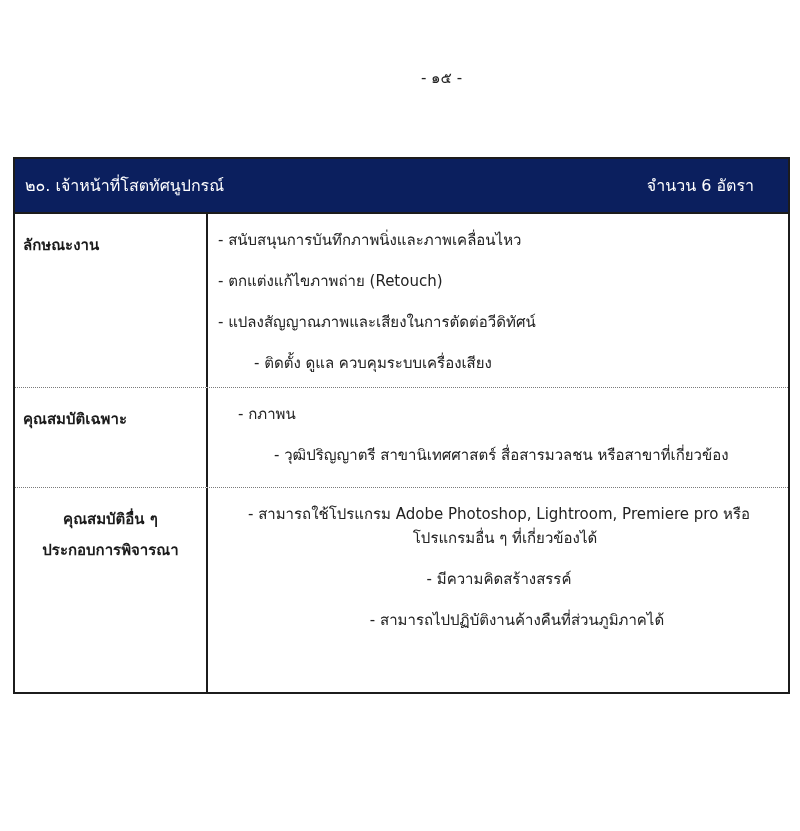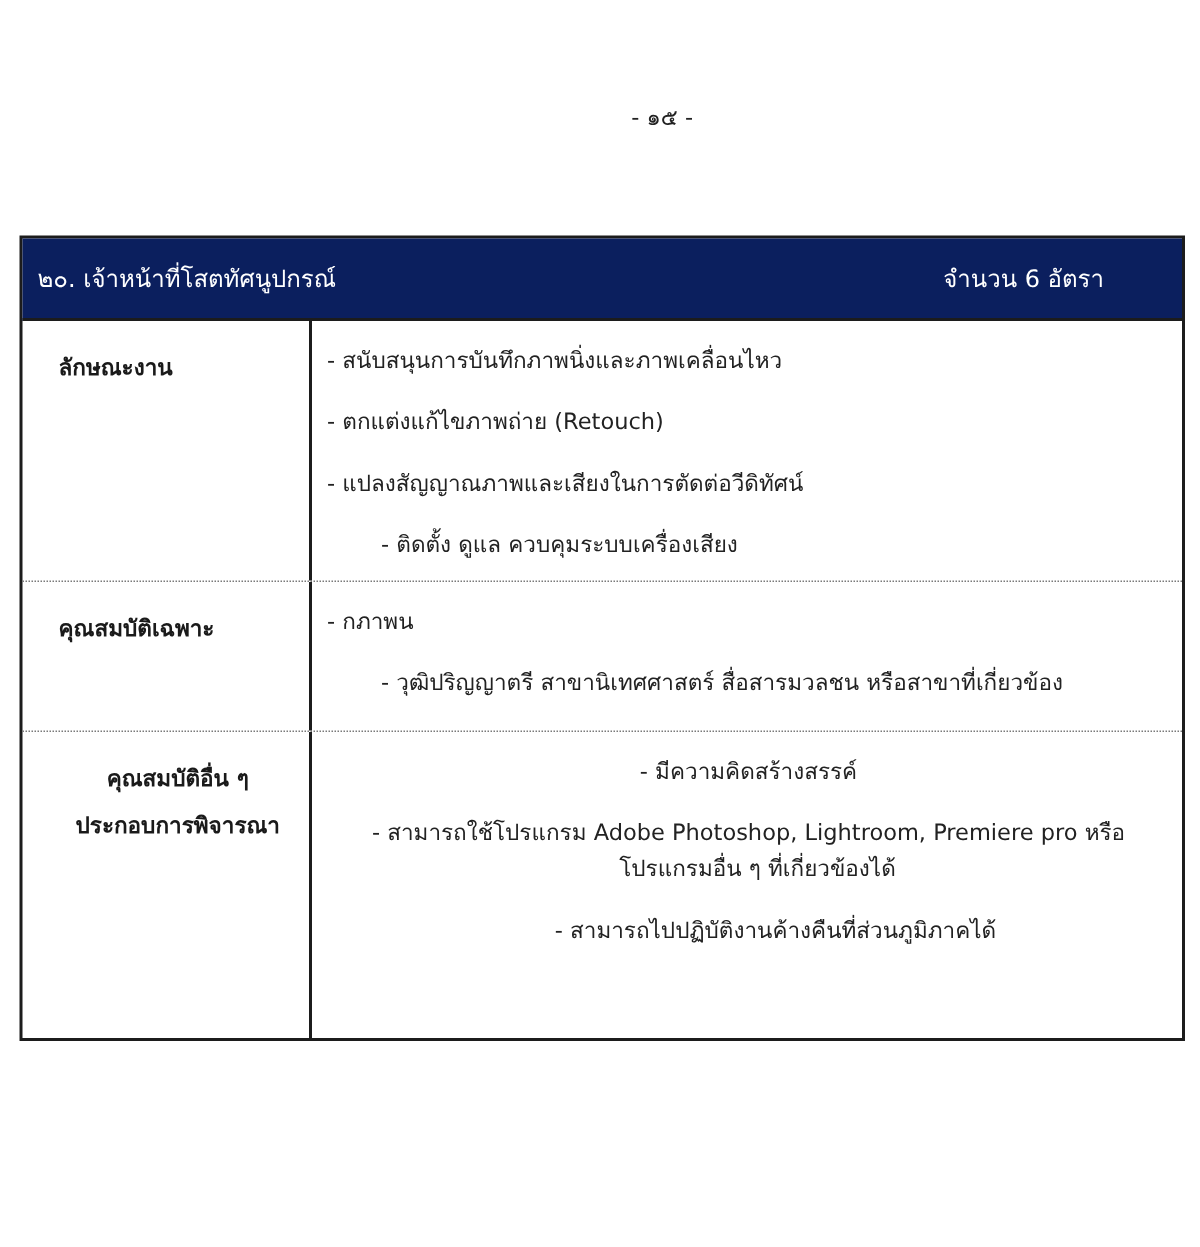--- a/index.html
+++ b/index.html
@@ -27,53 +27,53 @@
     border: 2px solid #1c1c1c;
     border-collapse: collapse;
   }
   .header {
     height: 55px;
     background: #0b1f5e;
     color: #ffffff;
     display: flex;
     align-items: center;
     justify-content: space-between;
-    padding: 0 52px 0 10px;
+    padding: 0 34px 0 10px;
     font-size: 16px;
     border-bottom: 2px solid #1c1c1c;
   }
   .row {
     display: flex;
     border-bottom: 1px dotted #7a7a7a;
   }
   .row:last-child { border-bottom: none; text-align: center; }
   .label-cell {
     width: 193px;
     border-right: 2px solid #1c1c1c;
     padding: 16px 8px 10px 8px;
     font-size: 15px;
     font-weight: bold;
     line-height: 31px;
   }
-  .label-cell span { display: block; margin-left: 16px; }
+  .label-cell span { display: block; }
   .items-cell {
     flex: 1;
     padding: 14px 8px 8px 10px;
   }
   .item {
     font-size: 15px;
     line-height: 24px;
     margin-bottom: 17px;
     padding-left: 12px;
     text-indent: -12px;
     color: #222;
   }
   .item:last-child { margin-bottom: 8px; margin-left: 36px; }
   .row-1 { height: 174px; }
-  .row-2 { height: 100px; }
+  .row-2 { height: 100px; gap: 20px; }
   .row-3 { height: 204px; }
 </style>
 </head>
 <body>
 
 <div class="page-number">- ๑๕ -</div>
 
 <div class="job-table">
   <div class="header">
     <span>๒๐. เจ้าหน้าที่โสตทัศนูปกรณ์</span>
@@ -101,18 +101,18 @@
       <div class="item">- วุฒิปริญญาตรี  สาขานิเทศศาสตร์ สื่อสารมวลชน หรือสาขาที่เกี่ยวข้อง</div>
     </div>
   </div>
 
   <div class="row row-3">
     <div class="label-cell">
       <span>คุณสมบัติอื่น ๆ</span>
       <span>ประกอบการพิจารณา</span>
     </div>
     <div class="items-cell">
+      <div class="item">- สามารถใช้โปรแกรม Adobe Photoshop, Lightroom, Premiere pro หรือโปรแกรมอื่น ๆ ที่เกี่ยวข้องได้</div>
       <div class="item">- มีความคิดสร้างสรรค์</div>
-      <div class="item">- สามารถใช้โปรแกรม Adobe Photoshop, Lightroom, Premiere pro หรือโปรแกรมอื่น ๆ ที่เกี่ยวข้องได้</div>
       <div class="item">- สามารถไปปฏิบัติงานค้างคืนที่ส่วนภูมิภาคได้</div>
     </div>
   </div>
 </div>
 
 </body></html>

